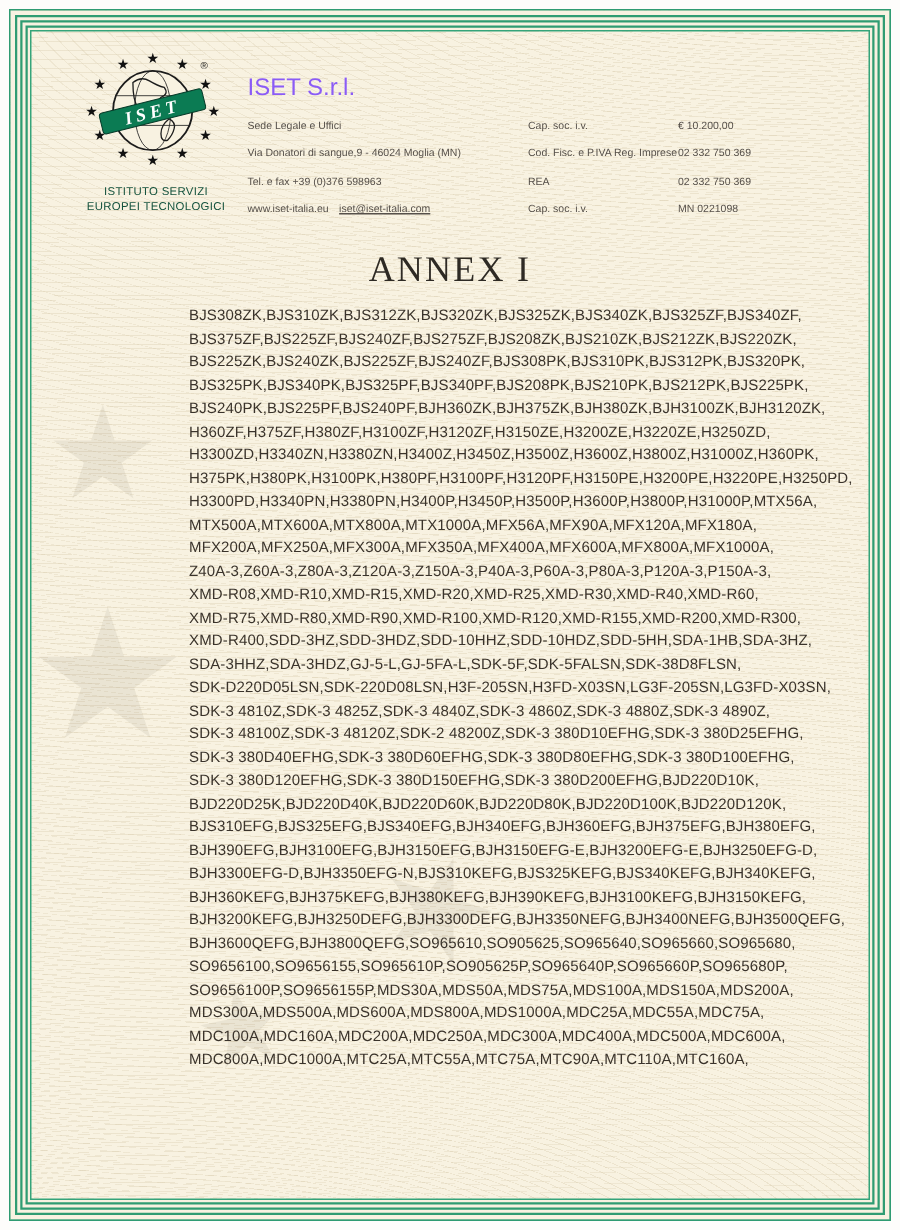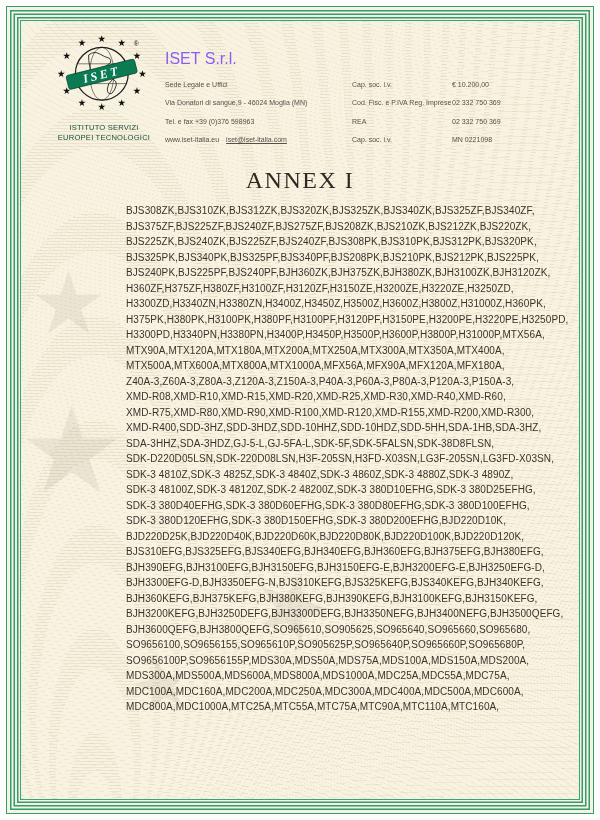--- a/index.html
+++ b/index.html
@@ -118,22 +118,22 @@
 
     <div class="model-line">BJS308ZK,BJS310ZK,BJS312ZK,BJS320ZK,BJS325ZK,BJS340ZK,BJS325ZF,BJS340ZF,</div>
         <div class="model-line">BJS375ZF,BJS225ZF,BJS240ZF,BJS275ZF,BJS208ZK,BJS210ZK,BJS212ZK,BJS220ZK,</div>
         <div class="model-line">BJS225ZK,BJS240ZK,BJS225ZF,BJS240ZF,BJS308PK,BJS310PK,BJS312PK,BJS320PK,</div>
         <div class="model-line">BJS325PK,BJS340PK,BJS325PF,BJS340PF,BJS208PK,BJS210PK,BJS212PK,BJS225PK,</div>
         <div class="model-line">BJS240PK,BJS225PF,BJS240PF,BJH360ZK,BJH375ZK,BJH380ZK,BJH3100ZK,BJH3120ZK,</div>
         <div class="model-line">H360ZF,H375ZF,H380ZF,H3100ZF,H3120ZF,H3150ZE,H3200ZE,H3220ZE,H3250ZD,</div>
         <div class="model-line">H3300ZD,H3340ZN,H3380ZN,H3400Z,H3450Z,H3500Z,H3600Z,H3800Z,H31000Z,H360PK,</div>
         <div class="model-line">H375PK,H380PK,H3100PK,H380PF,H3100PF,H3120PF,H3150PE,H3200PE,H3220PE,H3250PD,</div>
         <div class="model-line">H3300PD,H3340PN,H3380PN,H3400P,H3450P,H3500P,H3600P,H3800P,H31000P,MTX56A,</div>
-        <div class="model-line">MTX90A,MTX120A,MTX180A,MTX200A,MTX250A,MTX300A,MTX350A,MTX400A,</div>
         <div class="model-line">MTX500A,MTX600A,MTX800A,MTX1000A,MFX56A,MFX90A,MFX120A,MFX180A,</div>
+        <div class="model-line">MFX200A,MFX250A,MFX300A,MFX350A,MFX400A,MFX600A,MFX800A,MFX1000A,</div>
         <div class="model-line">Z40A-3,Z60A-3,Z80A-3,Z120A-3,Z150A-3,P40A-3,P60A-3,P80A-3,P120A-3,P150A-3,</div>
         <div class="model-line">XMD-R08,XMD-R10,XMD-R15,XMD-R20,XMD-R25,XMD-R30,XMD-R40,XMD-R60,</div>
         <div class="model-line">XMD-R75,XMD-R80,XMD-R90,XMD-R100,XMD-R120,XMD-R155,XMD-R200,XMD-R300,</div>
         <div class="model-line">XMD-R400,SDD-3HZ,SDD-3HDZ,SDD-10HHZ,SDD-10HDZ,SDD-5HH,SDA-1HB,SDA-3HZ,</div>
         <div class="model-line">SDA-3HHZ,SDA-3HDZ,GJ-5-L,GJ-5FA-L,SDK-5F,SDK-5FALSN,SDK-38D8FLSN,</div>
         <div class="model-line">SDK-D220D05LSN,SDK-220D08LSN,H3F-205SN,H3FD-X03SN,LG3F-205SN,LG3FD-X03SN,</div>
         <div class="model-line">SDK-3 4810Z,SDK-3 4825Z,SDK-3 4840Z,SDK-3 4860Z,SDK-3 4880Z,SDK-3 4890Z,</div>
         <div class="model-line">SDK-3 48100Z,SDK-3 48120Z,SDK-2 48200Z,SDK-3 380D10EFHG,SDK-3 380D25EFHG,</div>
         <div class="model-line">SDK-3 380D40EFHG,SDK-3 380D60EFHG,SDK-3 380D80EFHG,SDK-3 380D100EFHG,</div>
         <div class="model-line">SDK-3 380D120EFHG,SDK-3 380D150EFHG,SDK-3 380D200EFHG,BJD220D10K,</div>

